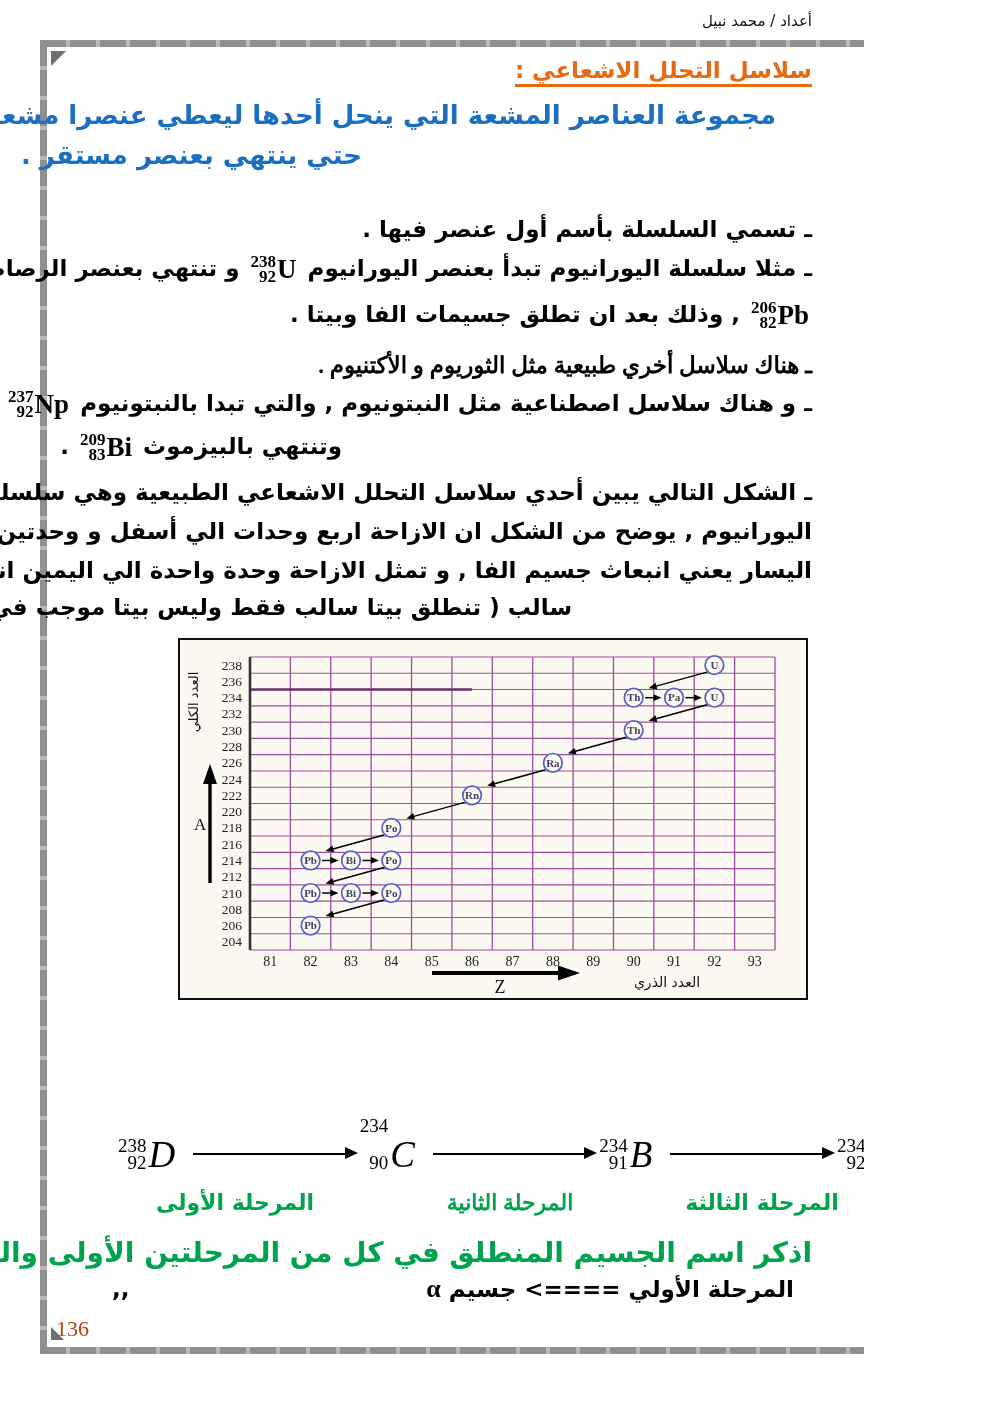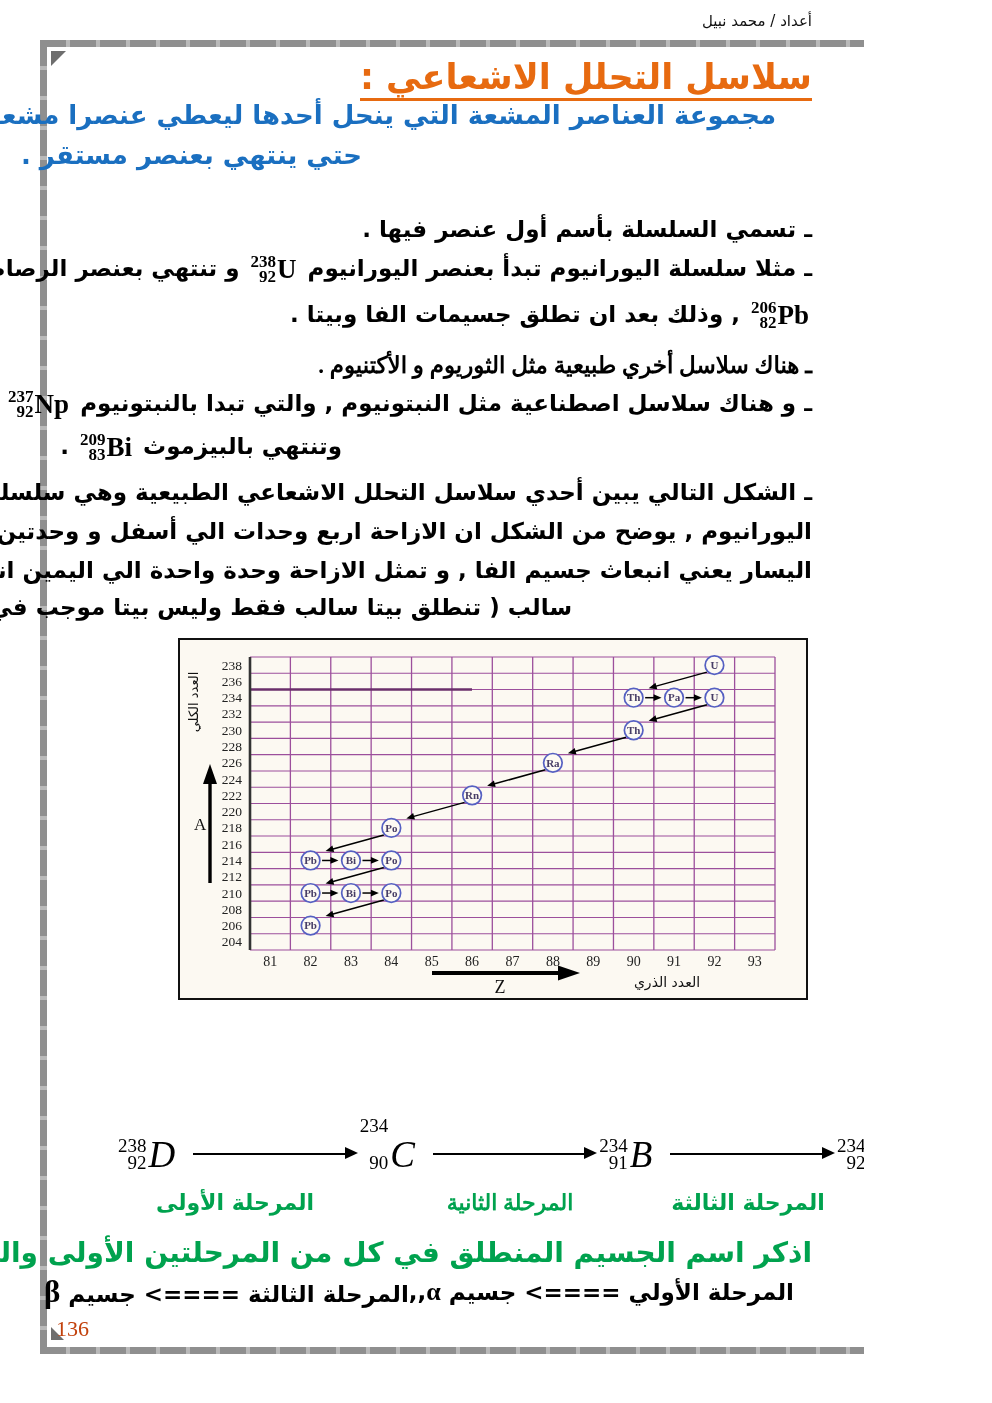--- a/index.html
+++ b/index.html
@@ -8,21 +8,21 @@
   
   .frame{position:absolute;background:repeating-linear-gradient(90deg,#8f8f8f 0 26px,#b9b9b9 26px 30px);}
   .frame.v{background:repeating-linear-gradient(180deg,#8f8f8f 0 26px,#b9b9b9 26px 30px);}
   .tri{position:absolute;width:0;height:0;}
   .tri-tl{left:51px;top:51px;border-right:15px solid transparent;border-top:15px solid #6e6e6e;}
   .tri-bl{left:51px;top:1327px;border-right:13px solid transparent;border-bottom:13px solid #6e6e6e;}
   .tri-br{left:924px;top:1327px;border-left:13px solid transparent;border-bottom:13px solid #6e6e6e;}
   
   .author{position:absolute;top:12px;right:52px;font-size:15px;color:#111;direction:rtl;}
   
-  .title{position:absolute;top:57px;right:52px;direction:rtl;font-weight:bold;font-size:35px;
+  .title{position:absolute;top:57px;right:52px;direction:rtl;font-weight:bold;font-size:23px;
          color:#e76a10;border-bottom:3px solid #e76a10;padding-bottom:1px;white-space:nowrap;}
   
   .blue{position:absolute;direction:rtl;font-weight:bold;font-size:26px;color:#1a6fc0;white-space:nowrap;}
   
   .bline{position:absolute;right:52px;direction:rtl;font-weight:bold;font-size:23px;color:#000;
          white-space:nowrap;}
   .nuc{display:inline-flex;direction:ltr;align-items:center;vertical-align:middle;margin:0 3px;
        font-family:"Liberation Serif","DejaVu Serif",serif;font-weight:bold;}
   .nn{display:inline-flex;flex-direction:column;text-align:right;font-size:17px;line-height:15px;}
   .nsym{font-size:27px;line-height:27px;margin-left:1px;}
@@ -293,24 +293,23 @@
         <span class="cpre">
           <span class="cmass">234</span>
           <span>92</span>
         </span>
         <span class="csym">A</span>
       </span>
   </div>
 
   <div class="stage-label" style="left:150px;width:170px;">المرحلة الأولى</div>
   <div class="stage-label" style="left:425px;width:170px;font-family:Liberation Serif, serif;">المرحلة الثانية</div>
-  <div class="stage-label" style="left:658px;width:180px;">المرحلة الثالثة</div>
+  <div class="stage-label" style="left:672px;width:180px;">المرحلة الثالثة</div>
 
   <div class="green" style="top:1236px;right:52px;font-size:28px;">اذكر اسم الجسيم المنطلق في كل من المرحلتين الأولى والثالثة ؟</div>
 
   <div class="answer">
     <span class="apart"><span>المرحلة الأولي ====&gt;</span> <span>جسيم</span> <span class="greek a">α</span></span>
     <span class="apart">,,</span>
-    <span class="apart"><span>المرحلة الثالثة ====&gt;</span> <span>جسيم</span> <span class="greek b">β</span></span>
   </div>
 
   <div class="pagenum">136</div>
 </div>
 
 </body></html>

